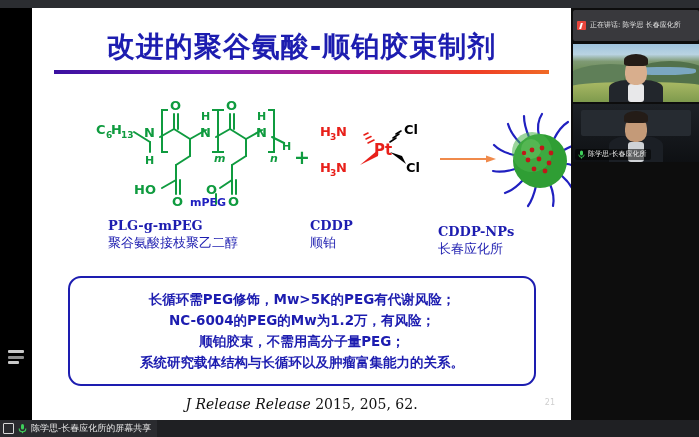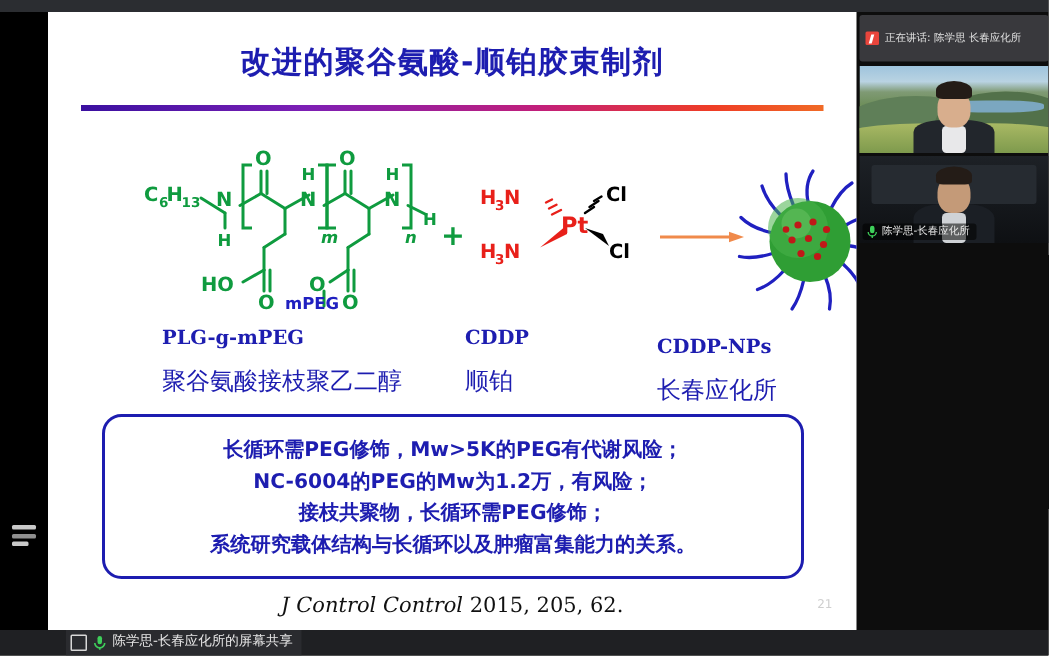--- a/index.html
+++ b/index.html
@@ -34,21 +34,21 @@
   #layout-icon i {
     display:block; height:3px; background:#c9c9c9; border-radius:1px;
   }
   #layout-icon i:nth-child(1){ width:16px; }
   #layout-icon i:nth-child(2){ width:16px; background:#8f8f8f; }
   #layout-icon i:nth-child(3){ width:11px; }
 
   
   #status-bar {
     position:absolute; left:0; top:420px; width:699px; height:17px;
-    background:#1f2023; display:flex; align-items:center;padding-left:44px;
+    background:#1f2023; display:flex; align-items:center;
   }
   #status-chip {
     display:flex; align-items:center; gap:3px;
     background:#2a2b2f; height:17px; padding:0 6px 0 3px;
   }
   .sb-ic { width:11px; height:11px; position:relative; flex:none; }
   .sb-ic.screen { border:1.3px solid #d8d8d8; border-radius:1px; }
   .sb-ic.mic svg { display:block; }
   #status-text {
     color:#e6e6e6; font-size:9px; line-height:11px; white-space:nowrap;
@@ -148,21 +148,21 @@
 
   
   #slide {
     position:absolute; left:32px; top:8px; width:539px; height:412px;
     background:#fff; overflow:hidden;
   }
 
   #slide-title {
     position:absolute; left:0; top:20px; width:539px;
     text-align:center;
-    color:#1d1db0; font-size:20px; font-weight:700; letter-spacing:1px;
+    color:#1d1db0; font-size:28px; font-weight:700; letter-spacing:1px;
     font-family:"DejaVu Sans", sans-serif;
   }
   #title-rule {
     position:absolute; left:22px; top:62px; width:495px; height:4px;
     background:linear-gradient(to right,#3a10a0 0%,#7c1fb5 30%,#c21f7a 62%,#ef3d25 85%,#f06a26 100%);
   }
 
   
   #scheme { position:absolute; left:0; top:80px; width:539px; height:128px; }
 
@@ -188,21 +188,21 @@
   #nanoparticle { position:absolute; left:452px; top:18px; width:110px; height:104px; }
 
   
   #captions { position:absolute; left:0; top:210px; width:539px; height:50px; }
   .cap { position:absolute; text-align:left; }
   .cap .en {
     color:#1d1db0; font-size:13px; font-weight:700; white-space:nowrap;
     font-family:"DejaVu Serif", serif;
   }
   .cap .zh {
-    color:#1d1db0; font-size:16px; white-space:nowrap; margin-top:11px;
+    color:#1d1db0; font-size:13px; white-space:nowrap; margin-top:1px;
     font-family:"DejaVu Sans", sans-serif;
   }
   #cap-0 { left:76px; top:0; }
   #cap-1 { left:278px; top:0; }
   #cap-2 { left:406px; top:6px; }
 
   
   #note-box {
     position:absolute; left:36px; top:268px; width:468px; height:110px;
     border:2px solid #1d1db0; border-radius:13px;
@@ -423,26 +423,26 @@
       </div>
       <div class="cap" id="cap-2">
         <div class="en">CDDP-NPs</div>
         <div class="zh">长春应化所</div>
       </div>
     </div>
 
     <div id="note-box">
       <div class="note-line">长循环需PEG修饰，Mw&gt;5K的PEG有代谢风险；</div>
       <div class="note-line">NC-6004的PEG的Mw为1.2万，有风险；</div>
-      <div class="note-line">接枝共聚物，长循环需PEG修饰；</div>
+      <div class="note-line">顺铂胶束，不需用高分子量PEG；</div>
       <div class="note-line">系统研究载体结构与长循环以及肿瘤富集能力的关系。</div>
     </div>
 
     <div id="citation">
-      <span class="jrnl">J Control Control</span><span>&nbsp;</span><span class="yr">2015</span><span>, 205, 62.</span>
+      <span class="jrnl">J Release Release</span><span>&nbsp;</span><span class="yr">2015</span><span>, 205, 62.</span>
     </div>
 
     <div id="page-no">21</div>
   </div>
 
   <div id="video-panel">
 
     <div id="speaker-banner">
       <div id="speaker-flag"></div>
       <div id="speaker-text">正在讲话: 陈学思 长春应化所</div>

